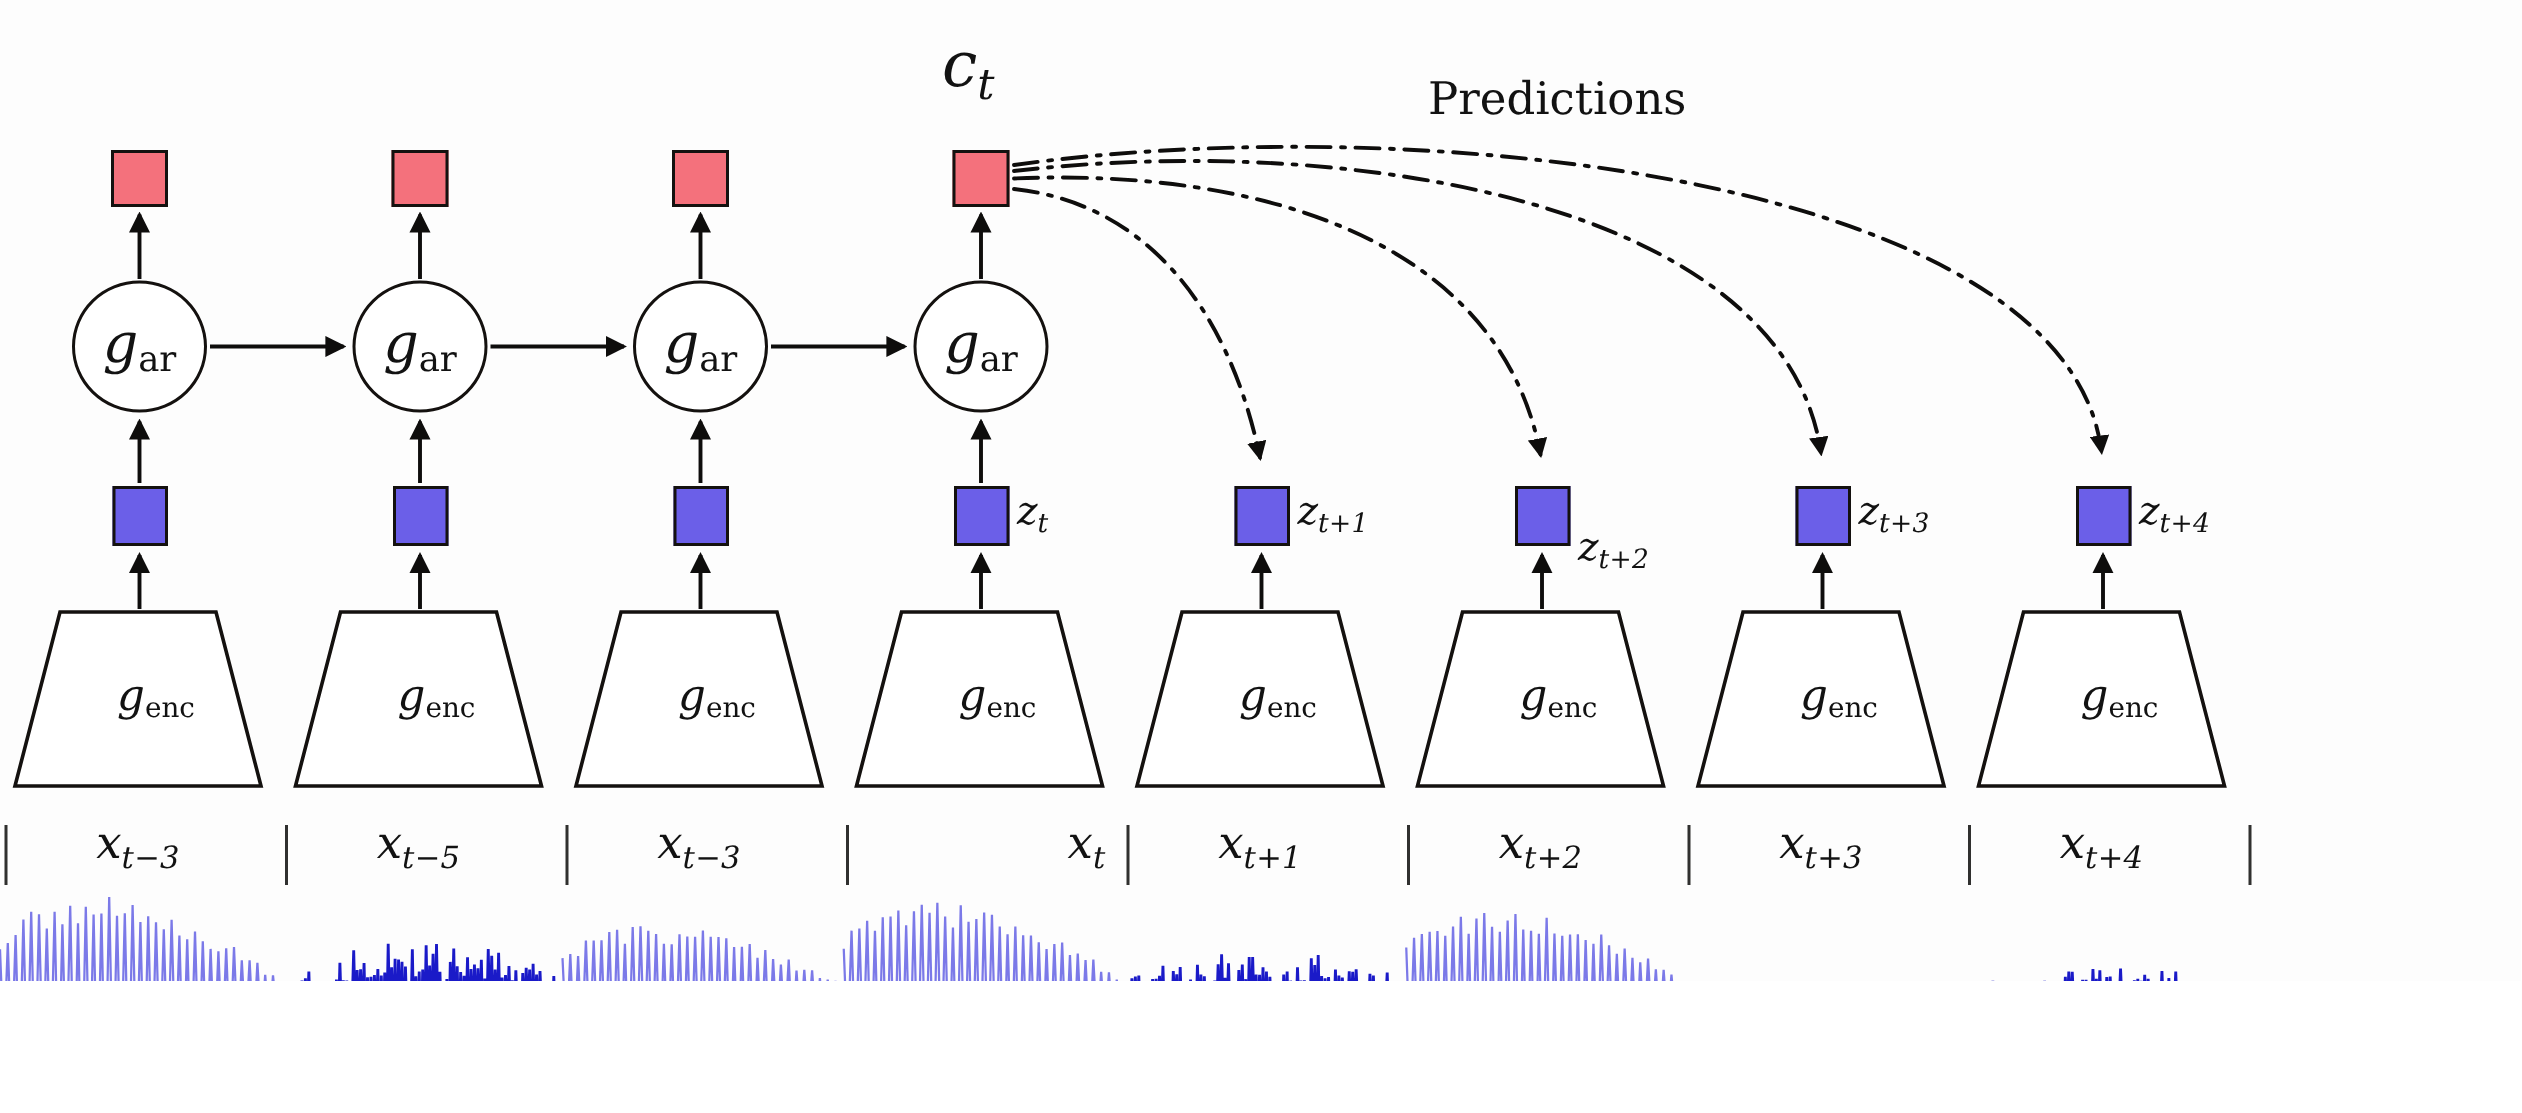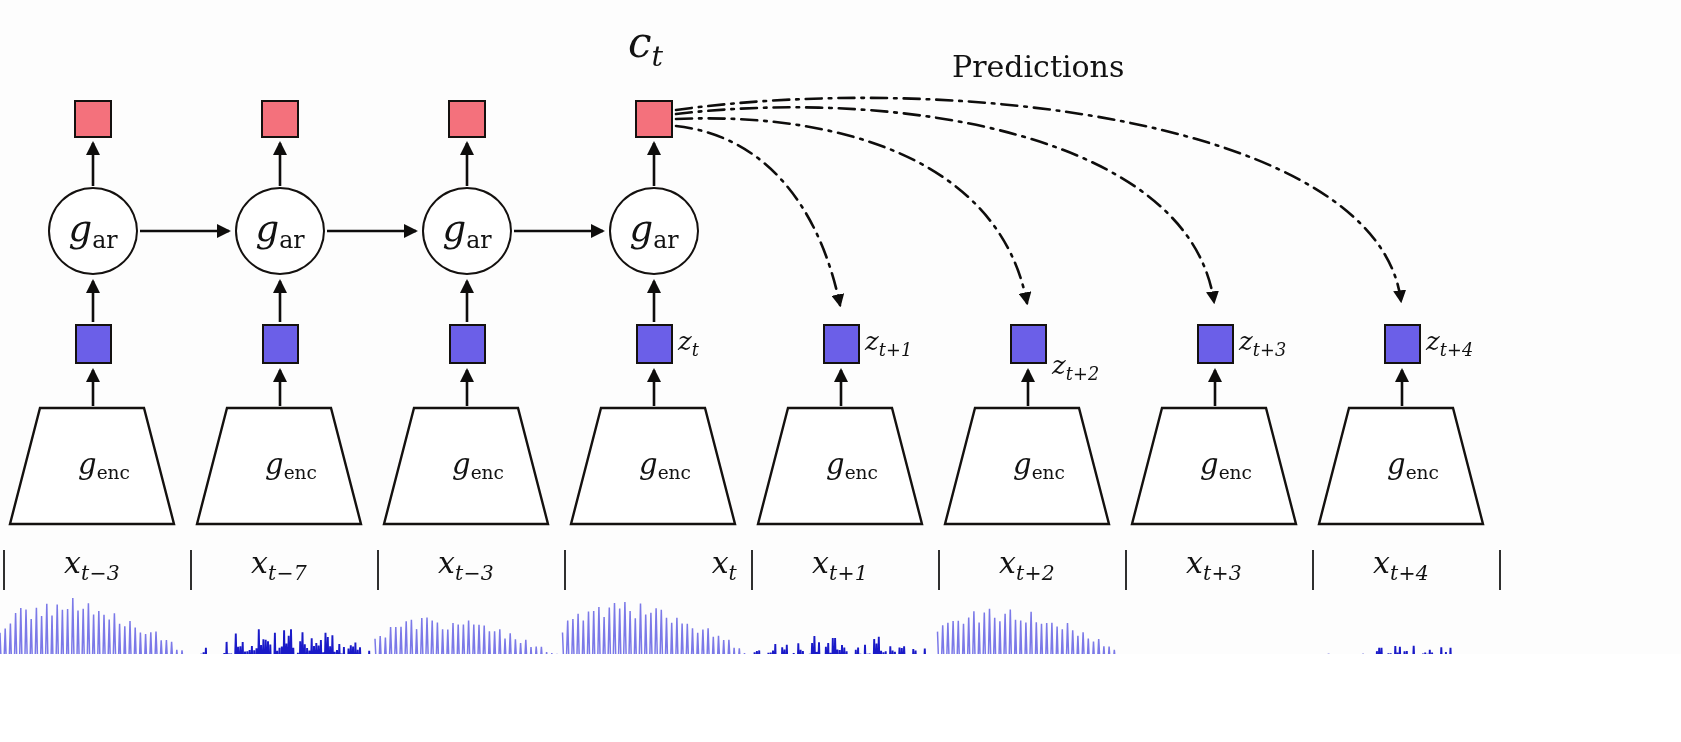--- a/index.html
+++ b/index.html
@@ -174,21 +174,21 @@
     <span class="math"><i>g</i><span class="sub-rm">enc</span></span>
   </div>
   <div class="trap" style="left:1317px; top:406px; width:168px; height:120px;">
     <svg viewBox="0 0 168 120" preserveAspectRatio="none">
         <polygon points="32,2 136,2 166,118 2,118" fill="#ffffff" stroke="#14110f" stroke-width="2.4"></polygon>
       </svg>
     <span class="math"><i>g</i><span class="sub-rm">enc</span></span>
   </div>
 
   <div class="xlabel math" style="left:32px;   top:548px; width:120px;"><i>x</i><span class="sub">t−3</span></div>
-  <div class="xlabel math" style="left:219px;  top:548px; width:120px;"><i>x</i><span class="sub">t−7</span></div>
+  <div class="xlabel math" style="left:219px;  top:548px; width:120px;"><i>x</i><span class="sub">t−5</span></div>
   <div class="xlabel math" style="left:406px;  top:548px; width:120px;"><i>x</i><span class="sub">t−3</span></div>
   <div class="xlabel math" style="left:617px;  top:548px; width:120px;text-align:right;"><i>x</i><span class="sub">t</span></div>
   <div class="xlabel math" style="left:780px;  top:548px; width:120px;"><i>x</i><span class="sub">t+1</span></div>
   <div class="xlabel math" style="left:967px;  top:548px; width:120px;"><i>x</i><span class="sub">t+2</span></div>
   <div class="xlabel math" style="left:1154px; top:548px; width:120px;"><i>x</i><span class="sub">t+3</span></div>
   <div class="xlabel math" style="left:1341px; top:548px; width:120px;"><i>x</i><span class="sub">t+4</span></div>
 
   <div class="divider" style="left:3px;    top:550px; height:40px;"></div>
   <div class="divider" style="left:190px;  top:550px; height:40px;"></div>
   <div class="divider" style="left:377px;  top:550px; height:40px;"></div>

